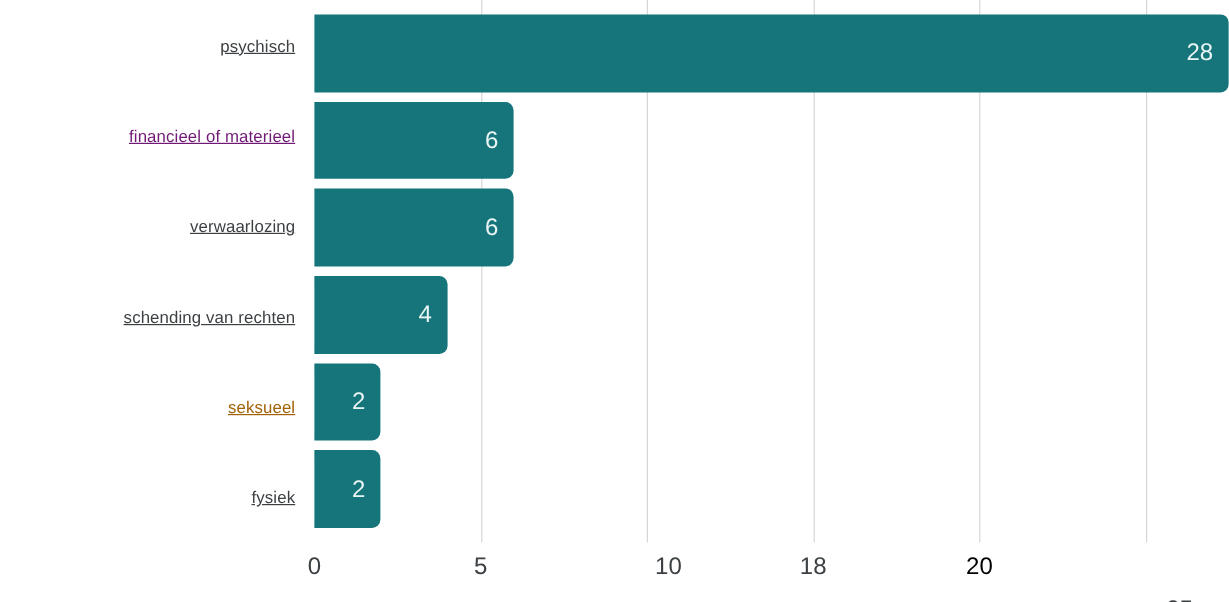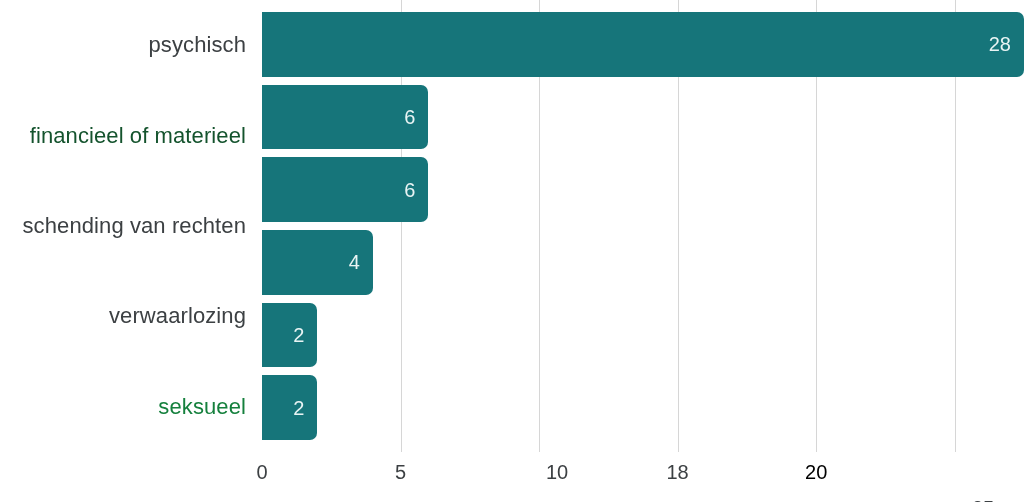--- a/index.html
+++ b/index.html
@@ -29,25 +29,26 @@
     display: flex;
     flex-direction: column;
   }
   .category-label-cell {
     flex: 1 1 0;
     display: flex;
     align-items: center;
     justify-content: flex-end;
   }
   .category-label-text {
-    font-size: 22px;
+    font-size: 14px;
     color: #3c4043;
     letter-spacing: 0.1px;
     white-space: nowrap;
     line-height: 1;
+    text-decoration: underline;
   }
 
   
   #plot-area {
     position: absolute;
     left: 262px;
     top: 0;
     width: 762px;
     height: 452px;
   }
@@ -118,30 +119,33 @@
 </head>
 <body>
 
 <div id="chart-root" style="background: rgb(255, 255, 255);">
 
   <div id="category-axis">
     <div class="category-label-cell">
       <span class="category-label-text" style="color: rgb(60, 64, 67);">psychisch</span>
     </div>
     <div class="category-label-cell">
-      <span class="category-label-text" style="color: #14532d;">financieel of materieel</span>
+      <span class="category-label-text" style="color: #701a75;">financieel of materieel</span>
+    </div>
+    <div class="category-label-cell">
+      <span class="category-label-text" style="color: rgb(60, 64, 67);">verwaarlozing</span>
     </div>
     <div class="category-label-cell">
       <span class="category-label-text" style="color: rgb(60, 64, 67);">schending van rechten</span>
     </div>
     <div class="category-label-cell">
-      <span class="category-label-text" style="color: rgb(60, 64, 67);">verwaarlozing</span>
+      <span class="category-label-text" style="color: #a16207;">seksueel</span>
     </div>
     <div class="category-label-cell">
-      <span class="category-label-text" style="color: #15803d;">seksueel</span>
+      <span class="category-label-text" style="color: rgb(60, 64, 67);">fysiek</span>
     </div>
   </div>
 
   <div id="plot-area">
     <div id="gridlines">
         <div class="gridline" style="left: 138.545px; background: rgb(214, 214, 214);"></div>
         <div class="gridline" style="left: 277.091px; background: rgb(214, 214, 214);"></div>
         <div class="gridline" style="left: 415.636px; background: rgb(214, 214, 214);"></div>
         <div class="gridline" style="left: 554.182px; background: rgb(214, 214, 214);"></div>
         <div class="gridline" style="left: 692.727px; background: rgb(214, 214, 214);"></div>

